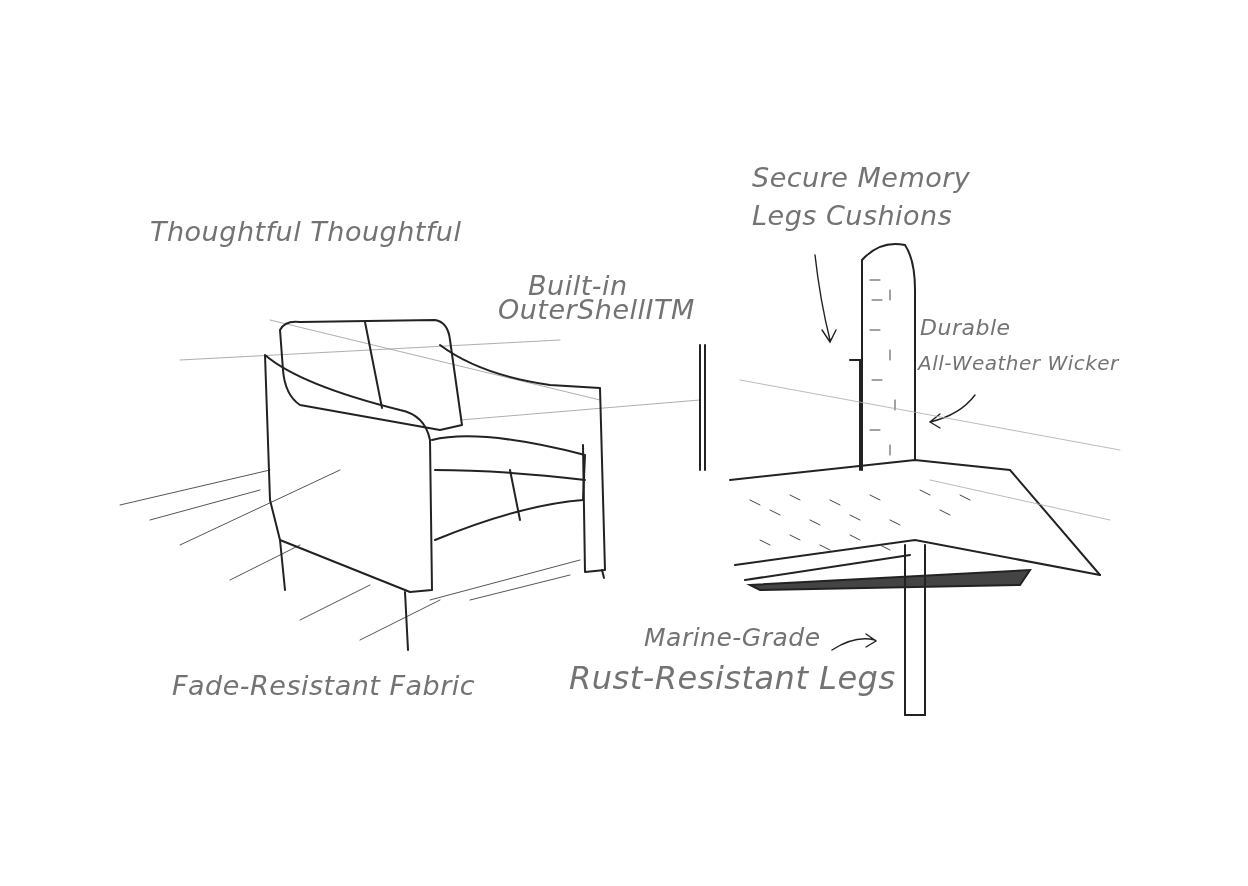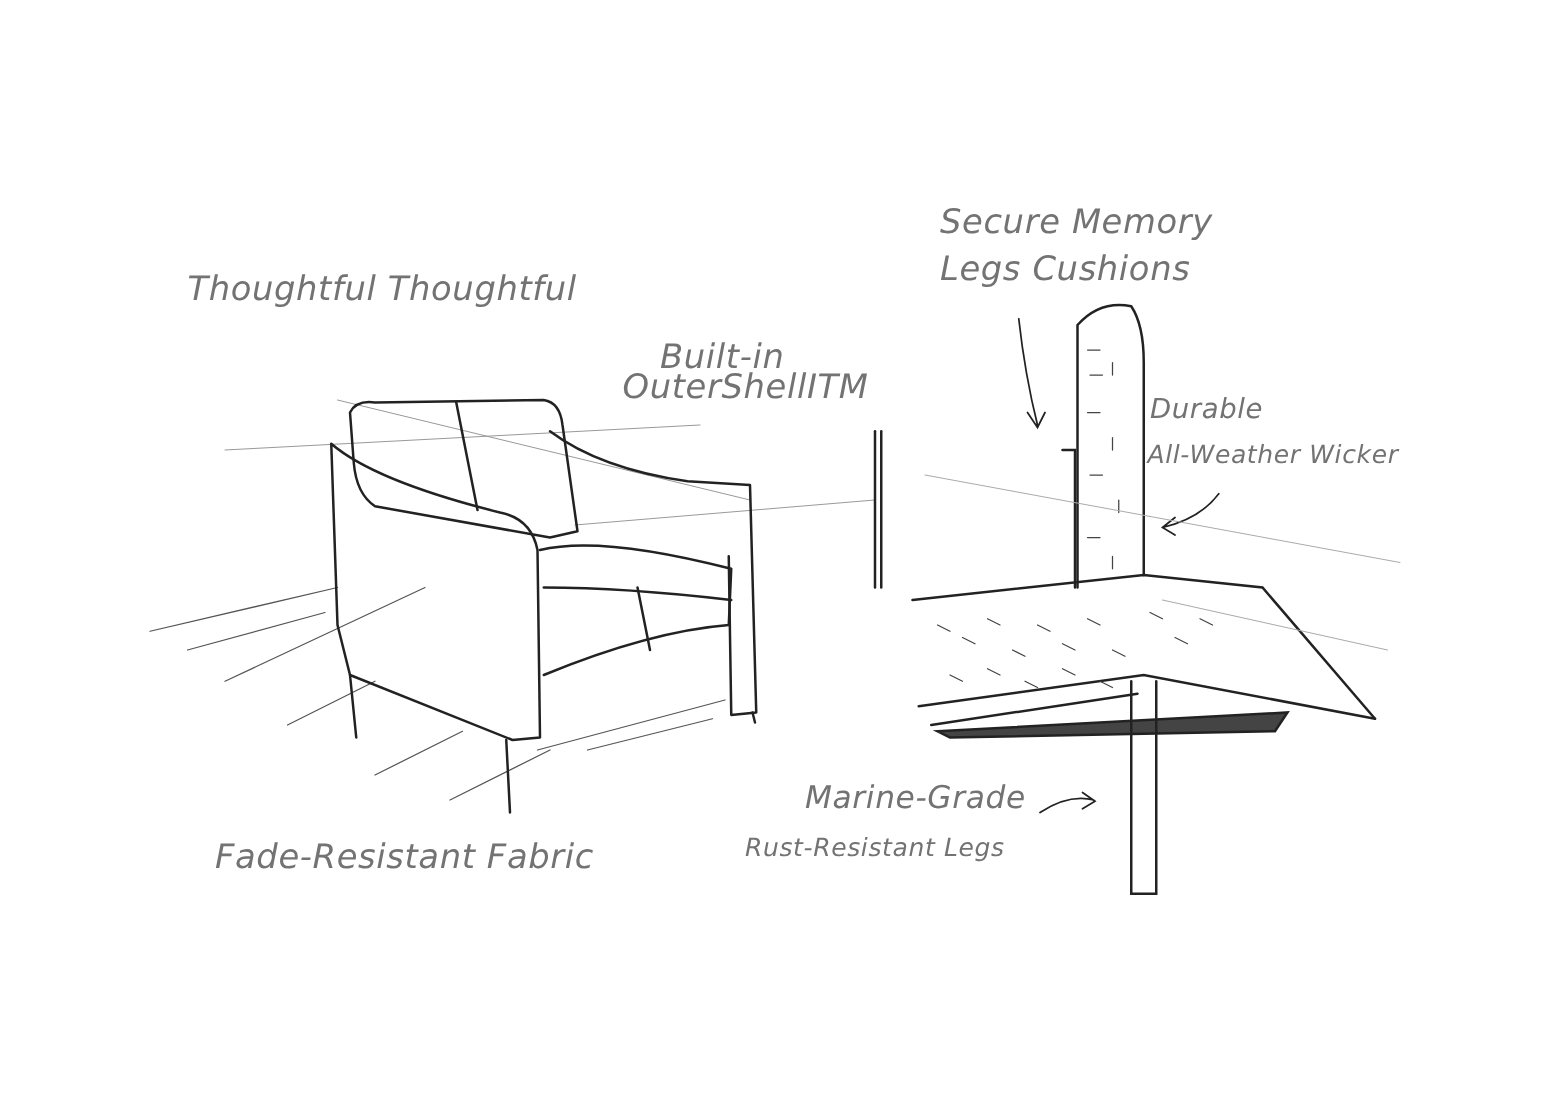--- a/index.html
+++ b/index.html
@@ -81,15 +81,15 @@
 <div class="label" style="left:528px;top:268px;">Built-in</div>
 <div class="label" style="left:498px;top:292px;">OuterShellITM</div>
 
 <div class="label" style="left:752px;top:160px;">Secure Memory</div>
 <div class="label" style="left:752px;top:198px;">Legs Cushions</div>
 
 <div class="label" style="left:920px;top:310px;font-size:22px;">Durable</div>
 <div class="label" style="left:918px;top:345px;font-size:20px;">All-Weather Wicker</div>
 
 <div class="label" style="left:600px;top:620px;font-size:25px;margin-left:44px;">Marine-Grade</div>
-<div class="label" style="left:596px;top:660px;font-size:20px;">Rust-Resistant Legs</div>
+<div class="label" style="left:569px;top:660px;font-size:32px;">Rust-Resistant Legs</div>
 
 <div class="label" style="left:172px;top:668px;">Fade-Resistant Fabric</div>
 
 </body></html>

